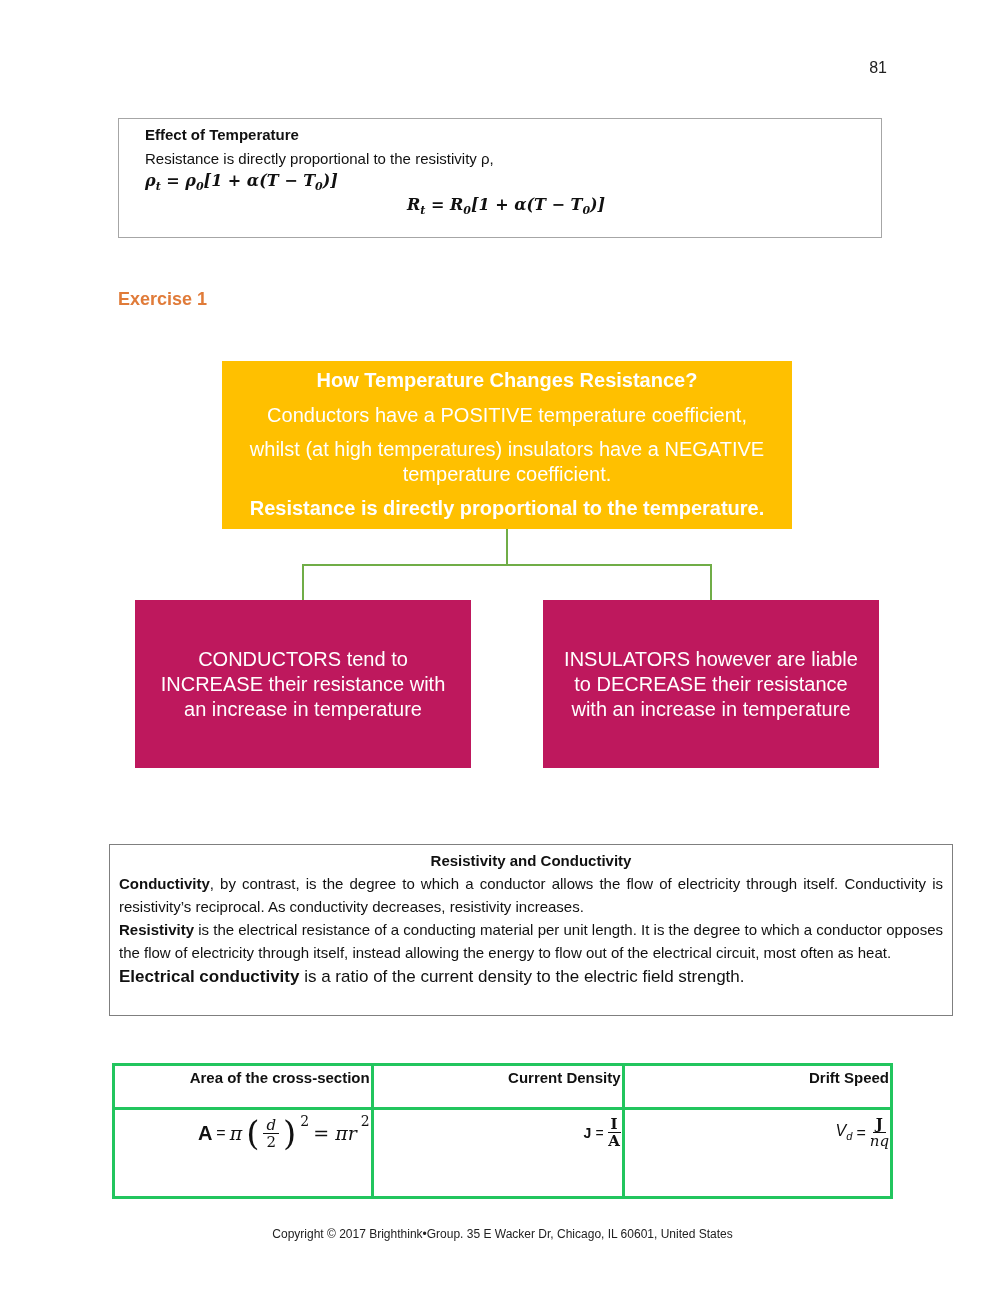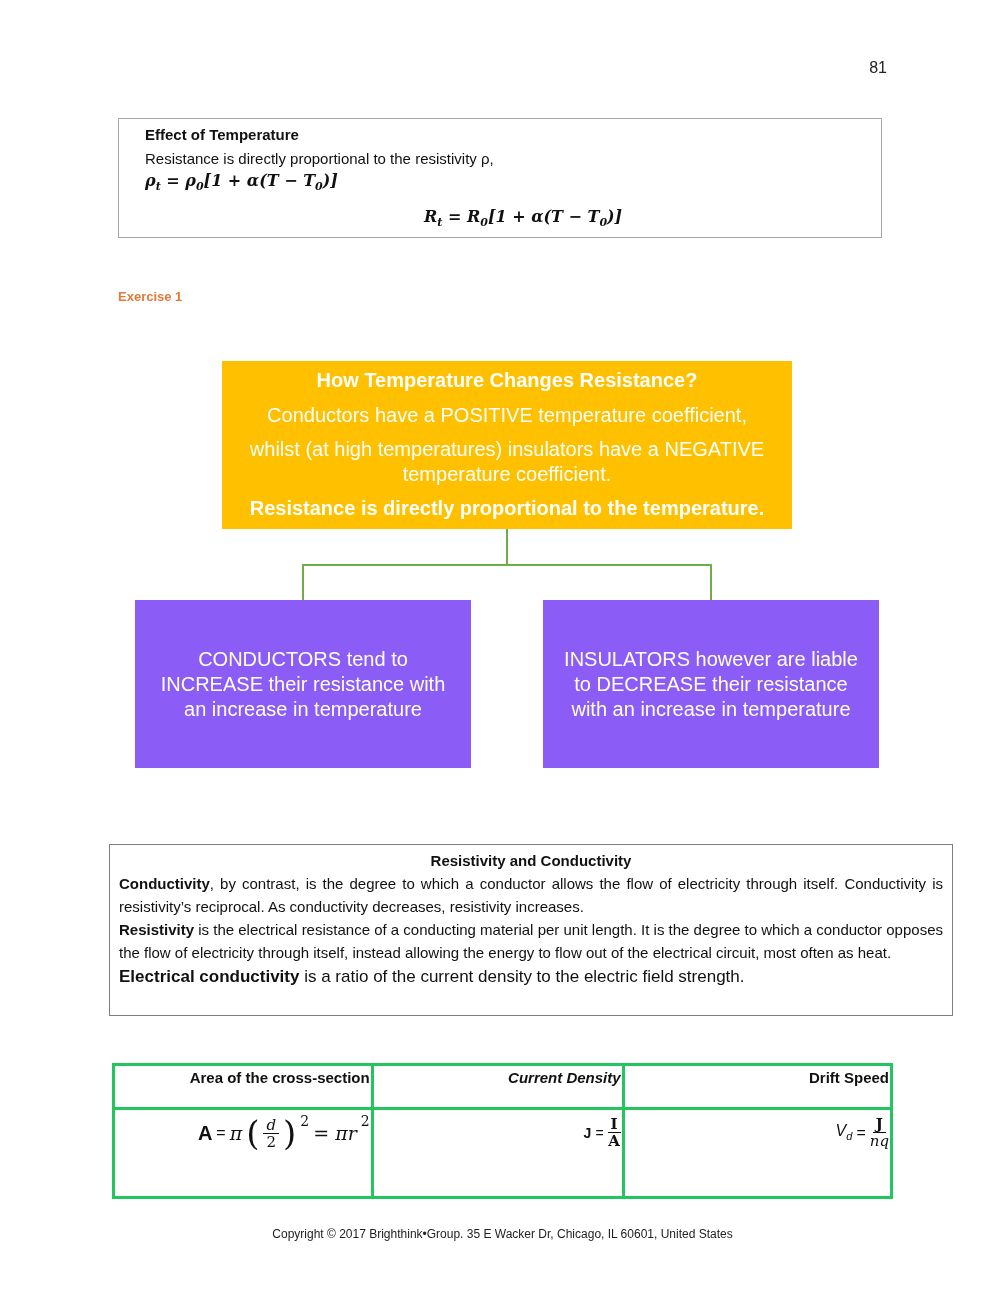--- a/index.html
+++ b/index.html
@@ -6,52 +6,52 @@
   body { width: 1005px; height: 1301px; position: relative; overflow: hidden;
          font-family: "Liberation Sans", "DejaVu Sans", sans-serif; color: #111; }
   .abs { position: absolute; }
   .page-number { left: 860px; top: 59px; width: 27px; text-align: right; font-size: 16px; color: #222; }
 
   .temp-box { left: 118px; top: 118px; width: 764px; height: 120px; border: 1px solid #a6a6a6; box-sizing: border-box; }
   .temp-title { left: 145px; top: 126px; font-size: 15px; font-weight: bold; text-align: center; }
   .temp-text { left: 145px; top: 150px; font-size: 15px; }
   .math { font-family: "DejaVu Serif", "Liberation Serif", serif; font-weight: bold; font-style: italic; font-size: 16px; }
   .eq1 { left: 145px; top: 171px; }
-  .eq2 { left: 424px; top: 195px; margin-top: 12px; }
+  .eq2 { left: 407px; top: 195px; }
   .math .up { font-style: normal; }
   .math sub { font-size: 11px; }
 
-  .exercise { left: 118px; top: 289px; font-size: 13px; font-weight: bold; color: #E07B39; }
+  .exercise { left: 118px; top: 289px; font-size: 18px; font-weight: bold; color: #E07B39; }
 
   .yellow-box { left: 222px; top: 361px; width: 570px; height: 168px; background: #FFC000;
                 color: #fff; text-align: center; box-sizing: border-box; padding-top: 6px; }
   .yellow-box .y-title { font-size: 20px; font-weight: bold; line-height: 26px; }
   .yellow-box .y-line { font-size: 20px; line-height: 24px; margin-top: 10px; }
   .yellow-box .y-line2 { font-size: 20px; line-height: 25px; margin-top: 10px; padding: 0 14px; }
   .yellow-box .y-bold { font-size: 20px; font-weight: bold; line-height: 26px; margin-top: 8px; }
 
   .conn { background: #70AD47; position: absolute; }
-  .green-box { top: 600px; width: 336px; height: 168px; background: #8b5cf6; color: #fff;
+  .green-box { top: 600px; width: 336px; height: 168px; background: #be185d; color: #fff;
                display: flex; align-items: center; justify-content: center; text-align: center;
                font-size: 20px; line-height: 25px; box-sizing: border-box; padding: 0 20px; }
   .green-left { left: 135px; }
   .green-right { left: 543px; }
 
   .resist-box { left: 109px; top: 844px; width: 844px; height: 172px; border: 1px solid #7f7f7f;
                 box-sizing: border-box; padding: 4px 9px 0 9px; font-size: 15px; line-height: 23px; }
   .resist-title { text-align: center; font-weight: bold; }
   .resist-para { text-align: justify; }
   .resist-para b { font-weight: bold; }
   .resist-last { font-size: 17px; line-height: 26px; }
 
   table.formula-table { position: absolute; left: 112px; top: 1063px; width: 781px; border-collapse: collapse; }
   table.formula-table td, table.formula-table th { border: 3px solid #22c55e; text-align: right; }
   table.formula-table th { height: 37px; font-size: 15px; font-weight: bold; vertical-align: top; padding-top: 3px; }
   table.formula-table td { height: 79px; vertical-align: top; padding-top: 6px; }
-  .col1 { width: 257px; } .col2 { width: 252px; font-style: italic; } .col3 { width: 270px; }
+  .col1 { width: 257px; } .col2 { width: 252px; } .col3 { width: 270px; }
   .fm { font-family: "DejaVu Serif", "Liberation Serif", serif; font-size: 19px; display: inline-flex; align-items: center; gap: 4px; }
   .fm .sansbold { font-family: "Liberation Sans", sans-serif; font-weight: bold; font-size: 20px; }
   .fm .sans { font-family: "Liberation Sans", sans-serif; font-size: 16px; }
   .frac { display: inline-flex; flex-direction: column; align-items: center; line-height: 16px; font-size: 15px; }
   .frac .num { border-bottom: 1px solid #111; padding: 0 3px; }
   .paren { font-size: 34px; font-weight: 200; line-height: 34px; }
   .sup { font-size: 14px; position: relative; top: -12px; }
   .it { font-style: italic; }
   .bold-serif { font-weight: bold; }
 

